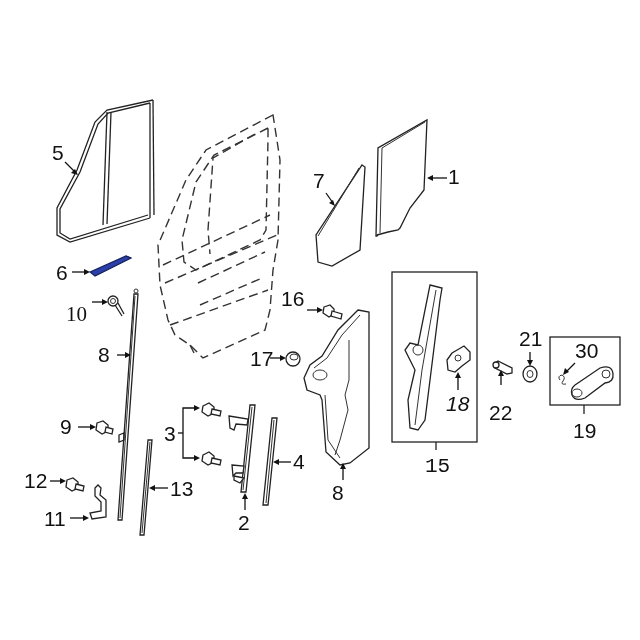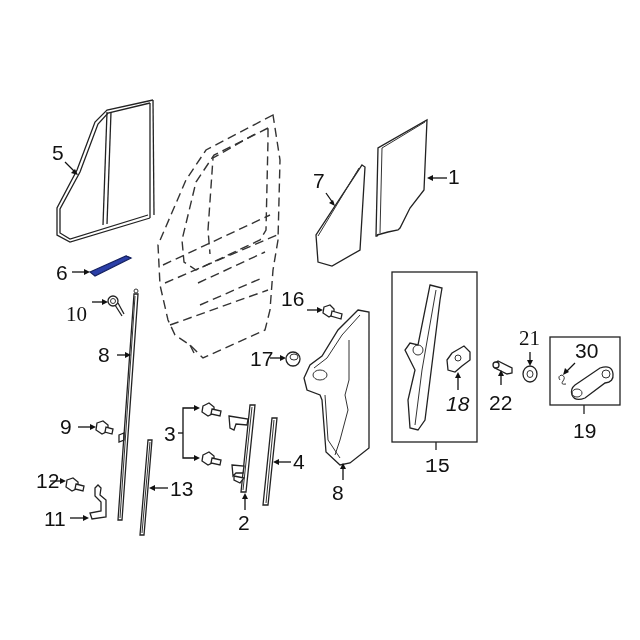--- a/index.html
+++ b/index.html
@@ -232,23 +232,23 @@
 <div class="callout" style="left:238px; top:512px;">2</div>
 <div class="callout" style="left:164px; top:423px;">3</div>
 <div class="callout" style="left:293px; top:451px;">4</div>
 <div class="callout" style="left:52px; top:142px;">5</div>
 <div class="callout" style="left:56px; top:262px;">6</div>
 <div class="callout" style="left:313px; top:170px;">7</div>
 <div class="callout" style="left:98px; top:344px;">8</div>
 <div class="callout" style="left:60px; top:416px;">9</div>
 <div class="callout" style="left:66px; top:304px;font-family:Liberation Serif, serif;">10</div>
 <div class="callout" style="left:44px; top:508px;text-align:center;">11</div>
-<div class="callout" style="left:36px; top:470px;">12</div>
+<div class="callout" style="left:24px; top:470px;">12</div>
 <div class="callout" style="left:170px; top:478px;">13</div>
 <div class="callout" style="left:332px; top:482px;">8</div>
 <div class="callout" style="left:425px; top:456px;font-family:Liberation Mono, monospace;">15</div>
 <div class="callout" style="left:281px; top:288px;">16</div>
 <div class="callout" style="left:250px; top:348px;">17</div>
 <div class="callout" style="left:446px; top:393px;font-style:italic;">18</div>
 <div class="callout" style="left:573px; top:420px;text-align:right;">19</div>
 <div class="callout" style="left:575px; top:340px;">30</div>
-<div class="callout" style="left:519px; top:328px;font-family:Liberation Serif, serif;">21</div>
-<div class="callout" style="left:489px; top:392px;">22</div>
+<div class="callout" style="left:519px; top:328px;">21</div>
+<div class="callout" style="left:489px; top:402px;">22</div>
 
 </body></html>

